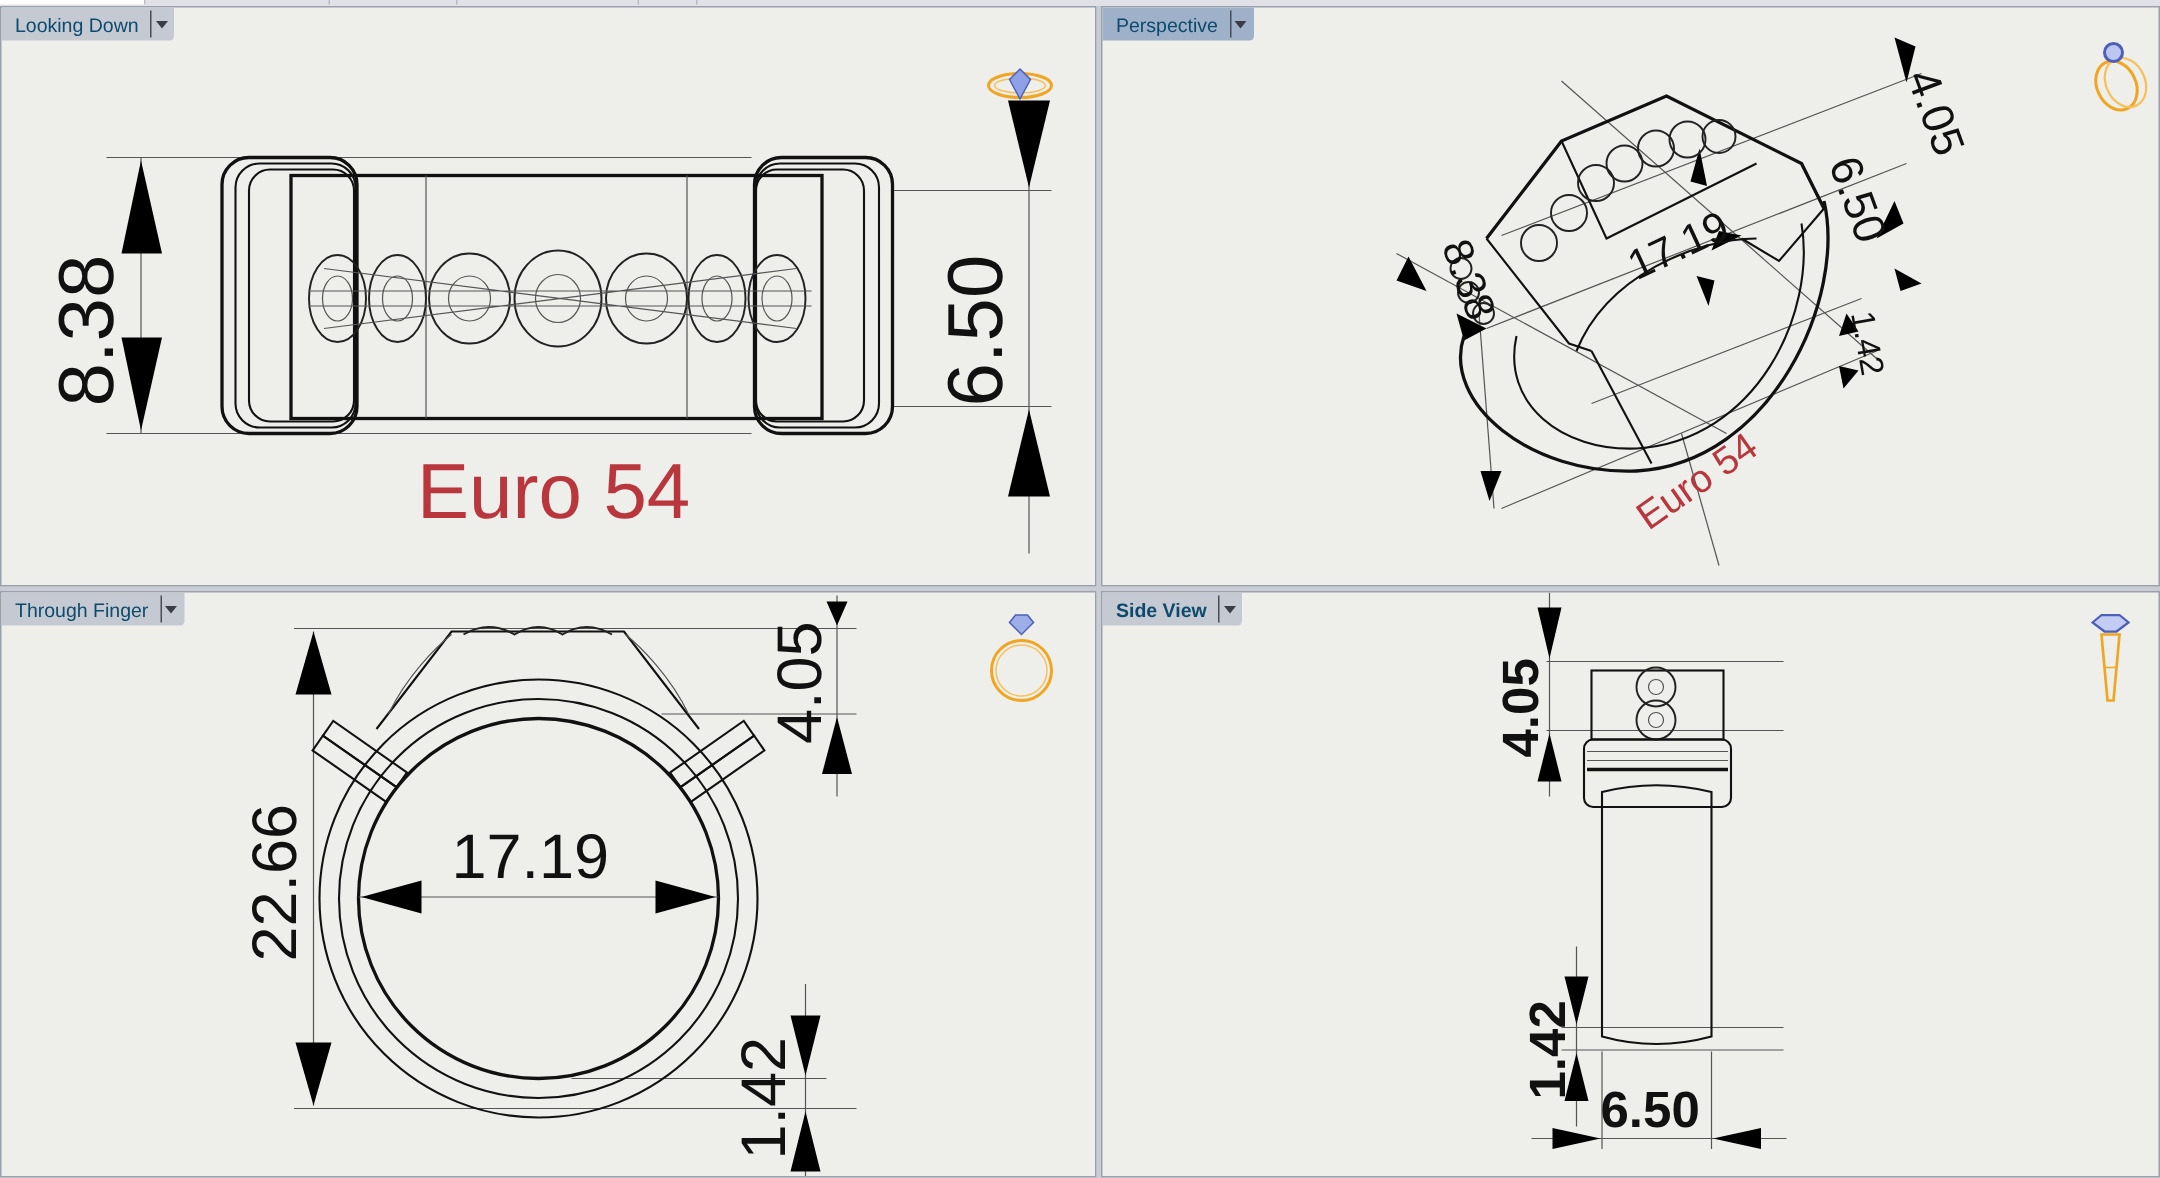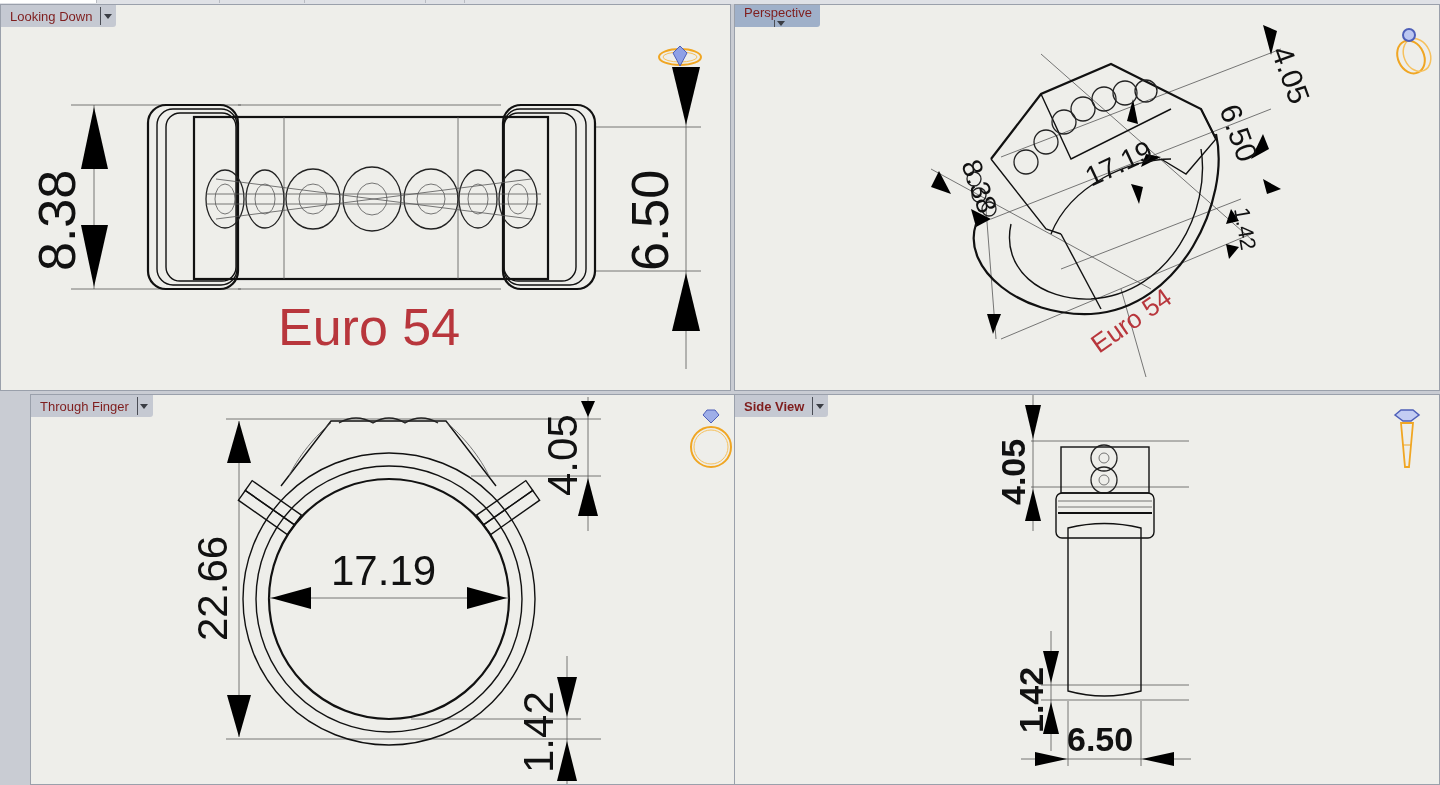--- a/index.html
+++ b/index.html
@@ -1,22 +1,22 @@
 <!DOCTYPE html>
 <html><head>
 <meta charset="utf-8">
 <style>
   html,body{margin:0;padding:0;}
   body{width:1440px;height:785px;background:#c9ccd3;position:relative;overflow:hidden;font-family:"Liberation Sans",sans-serif;}
   .topstrip{position:absolute;left:0;top:0;width:1440px;height:4px;background:#dfe1e6;}
   .topstrip span{position:absolute;top:0;height:3px;border-right:1px solid #b8bbc2;}
   .vp{position:absolute;background:#eeeeea;border:1px solid #9aa0ab;box-sizing:border-box;overflow:hidden;}
   .vp svg.draw{position:absolute;left:0;top:0;}
-  .vp-tab{position:absolute;left:0;top:0;height:22px;display:flex;align-items:center;background:#c5c9d2;font-size:13px;color:#7f1d1d;padding-left:9px;border-bottom-right-radius:3px;z-index:2;}
-  .vp-tab.active{background:#9fb0c9;flex-direction:column;}
+  .vp-tab{position:absolute;left:0;top:0;height:22px;display:flex;align-items:center;background:#c5c9d2;font-size:13px;color:#0c4a6e;padding-left:9px;border-bottom-right-radius:3px;z-index:2;}
+  .vp-tab.active{background:#9fb0c9;}
   .vp-tab .lbl{padding-right:8px;}
   .vp-tab .dd{width:13px;height:18px;border-left:1px solid #4a4d55;display:flex;align-items:center;justify-content:center;margin-right:2px;}
   .vp-tab .dd::after{content:"";border-left:4px solid transparent;border-right:4px solid transparent;border-top:5px solid #3a3d44;}
   .dim{font-family:"Liberation Sans",sans-serif;fill:#111;}
   .red{fill:#b8363c;}
   .ln{stroke:#111;fill:none;stroke-width:1.4;}
   .th{stroke:#555;fill:none;stroke-width:0.8;}
   .bold{stroke:#111;fill:none;stroke-width:2.2;}
   .arr{fill:#000;}
   .gem{fill:none;stroke:#222;stroke-width:1.3;}
@@ -147,21 +147,21 @@
     </g>
     <text class="dim" font-size="30" transform="translate(1270,42) rotate(70)">4.05</text>
     <text class="dim" font-size="30" transform="translate(1218,100) rotate(70)">6.50</text>
     <text class="dim" font-size="28" transform="translate(960,155) rotate(70)">8.38</text>
     <text class="dim" font-size="28" transform="translate(1090,178) rotate(-25)">17.19</text>
     <text class="dim" font-size="22" transform="translate(1233,200) rotate(80)">1.42</text>
     <text class="red" font-size="26" transform="translate(1098,345) rotate(-35)">Euro 54</text>
   </svg>
 </div>
 
-<div class="vp" style="left:0;top:394px;width:731px;height:391px;margin-left:30px;">
+<div class="vp" style="left:0;top:394px;width:731px;height:391px;">
   <div class="vp-tab">
     <span class="lbl">Through Finger</span>
     <span class="dd"></span>
   </div>
   <svg class="nav-icon" style="left:654px;top:12px;" width="52" height="64" viewBox="0 0 52 64">
     <circle cx="26" cy="40" r="20" fill="none" stroke="#f0a623" stroke-width="2"></circle>
     <circle cx="26" cy="40" r="17" fill="none" stroke="#f6c15d" stroke-width="1"></circle>
     <path d="M18 8 L22 3 L30 3 L34 8 L26 16 Z" fill="#9eaee8" stroke="#4e5fb8" stroke-width="1"></path>
   </svg>
   <svg class="draw" width="731" height="391" viewBox="0 394 731 391">

